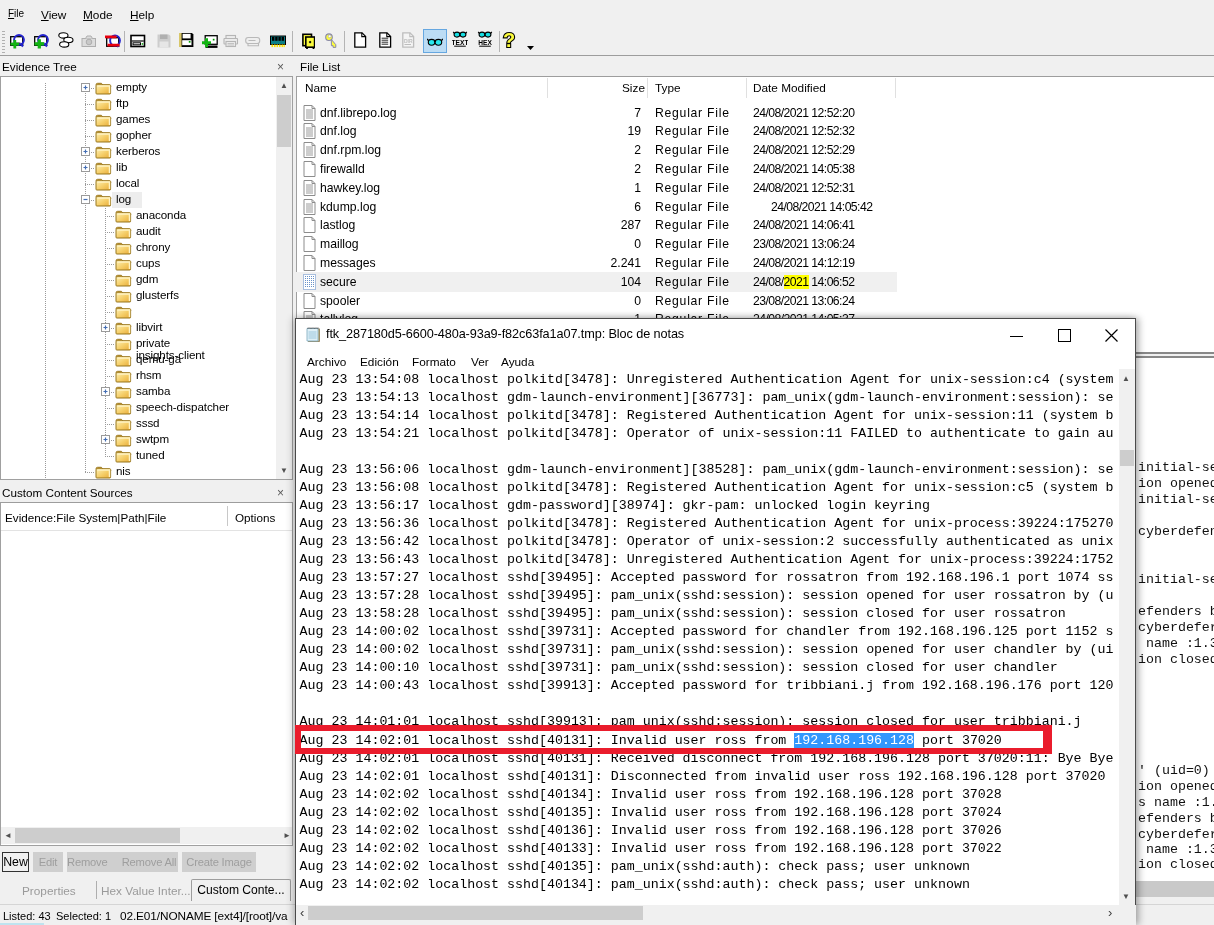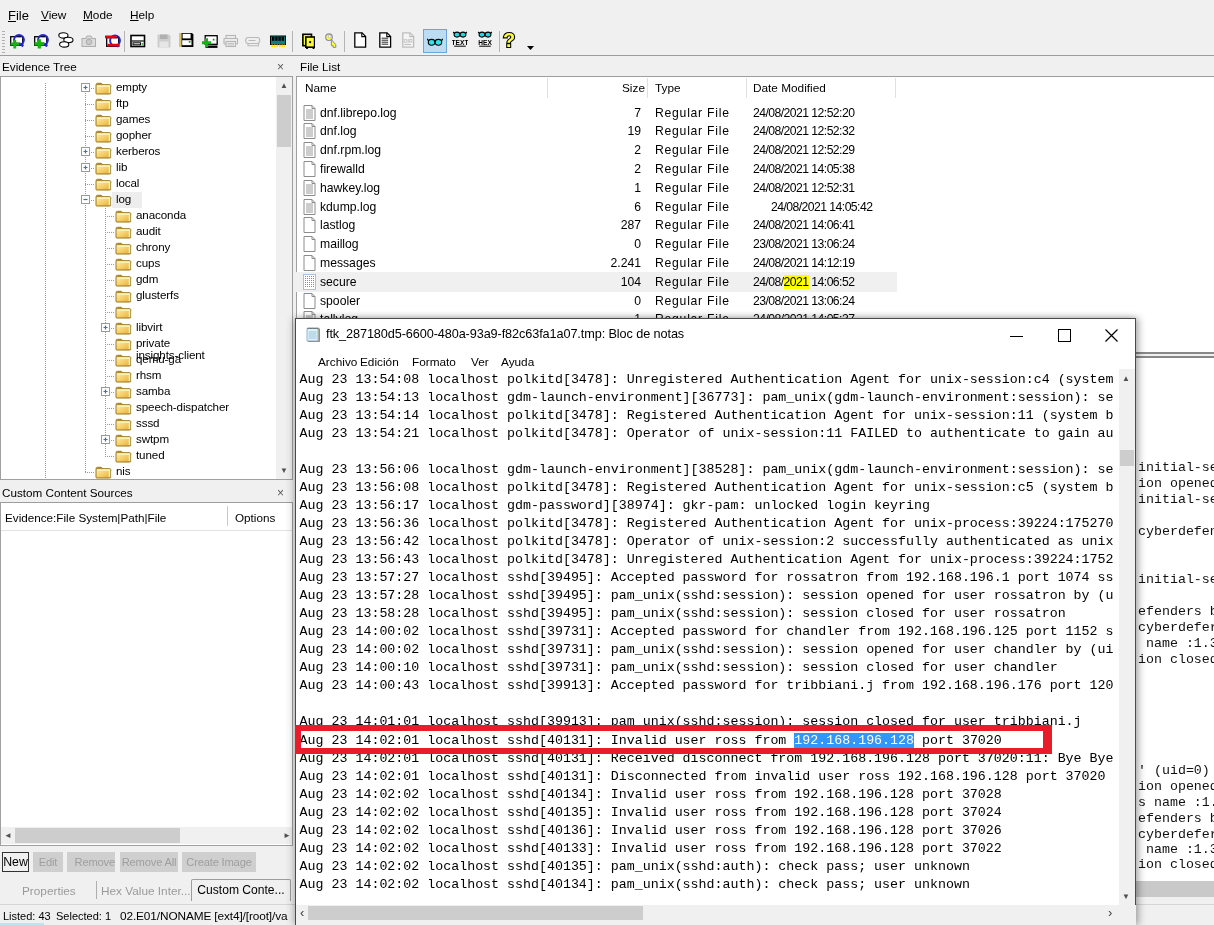--- a/index.html
+++ b/index.html
@@ -6,21 +6,21 @@
 .abs{position:absolute;}
 #stage{position:relative;width:1214px;height:925px;background:#f0f0f0;font-size:12px;color:#000;}
 .cap{background:#f0f0f0;border-bottom:1px solid #9d9d9d;font-size:12.5px;color:#000;}
 .white{background:#fff;}
 .mono{font-family:"Liberation Mono",monospace;}
 .sb{background:#f0f0f0;}
 .thumb{background:#cdcdcd;}
 </style></head>
 <body>
 <div id="stage">
-<div class="abs" style="left:8px;top:8px;font-size:13px;"><u>F</u>ile</div>
+<div class="abs" style="left:8px;top:8px;font-size:10px;"><u>F</u>ile</div>
 <div class="abs" style="left:41px;top:8px;font-size:11.8px;"><u>V</u>iew</div>
 <div class="abs" style="left:83px;top:8px;font-size:11.8px;"><u>M</u>ode</div>
 <div class="abs" style="left:130px;top:8px;font-size:11.8px;"><u>H</u>elp</div>
 <div class="abs" style="left:2px;top:31px;width:3px;height:22px;background-image:repeating-linear-gradient(to bottom,#b0b0b0 0 1px,transparent 1px 3px);"></div>
 <svg class="abs" style="left:10px;top:33px" width="16" height="16" viewBox="0 0 16 16">
       <rect x="0.7" y="3.7" width="12" height="8.6" fill="#fff" stroke="#000" stroke-width="1.3"></rect>
       <rect x="2.5" y="9.5" width="8" height="1.6" fill="#000" opacity="0.75"></rect>
       <circle cx="9" cy="6.8" r="4.9" fill="none" stroke="#2323cf" stroke-width="2"></circle>
       <path d="M0.5 11.2h8.6M4.8 7v8.5" stroke="#12b412" stroke-width="2.8"></path>
       <path d="M10.5 10.5l2.5 3" stroke="#2323cf" stroke-width="2"></path>
@@ -573,21 +573,21 @@
 <div class="abs" style="left:5px;top:511px;white-space:pre;font-size:11.7px;">Evidence:File System|Path|File</div>
 <div class="abs" style="left:227px;top:506px;width:1px;height:20px;background:#c8c8c8;"></div>
 <div class="abs" style="left:235px;top:511px;white-space:pre;font-size:11.7px;">Options</div>
 <div class="abs" style="left:1px;top:530px;width:291px;height:1px;background:#e3e3e3;"></div>
 <div class="abs sb" style="left:1px;top:827px;width:291px;height:17px;"></div>
 <div class="abs" style="left:4px;top:831px;white-space:pre;font-size:8px;color:#505050;">◄</div>
 <div class="abs" style="left:283px;top:831px;white-space:pre;font-size:8px;color:#505050;">►</div>
 <div class="abs thumb" style="left:15px;top:828px;width:165px;height:15px;"></div>
 <div class="abs" style="left:2px;top:852px;width:27px;height:20px;background:#f0f0f0;border:1px solid #323232;color:#000;font-size:12.3px;text-align:center;line-height:18px;">New</div>
 <div class="abs" style="left:33px;top:852px;width:30px;height:20px;background:#cfcfcf;color:#9e9e9e;font-size:11.2px;text-align:center;line-height:20px;white-space:nowrap;overflow:hidden;letter-spacing:-0.2px;">Edit</div>
-<div class="abs" style="left:67px;top:852px;width:48px;height:20px;background:#cfcfcf;color:#9e9e9e;font-size:11.2px;text-align:right;line-height:20px;white-space:nowrap;overflow:hidden;letter-spacing:-0.2px;">Remove</div>
+<div class="abs" style="left:67px;top:852px;width:56px;height:20px;background:#cfcfcf;color:#9e9e9e;font-size:11.2px;text-align:left;line-height:20px;white-space:nowrap;overflow:hidden;letter-spacing:-0.2px;">Remove</div>
 <div class="abs" style="left:120px;top:852px;width:58px;height:20px;background:#cfcfcf;color:#9e9e9e;font-size:11.2px;text-align:center;line-height:20px;white-space:nowrap;overflow:hidden;letter-spacing:-0.2px;">Remove All</div>
 <div class="abs" style="left:182px;top:852px;width:74px;height:20px;background:#cfcfcf;color:#9e9e9e;font-size:11.2px;text-align:center;line-height:20px;white-space:nowrap;overflow:hidden;letter-spacing:-0.2px;">Create Image</div>
 <div class="abs" style="left:22px;top:884px;white-space:pre;color:#9a9a9a;font-size:11.8px;">Properties</div>
 <div class="abs" style="left:96px;top:881px;width:1px;height:18px;background:#aeaeae;"></div>
 <div class="abs" style="left:101px;top:884px;white-space:pre;color:#9a9a9a;font-size:11.8px;">Hex Value Inter...</div>
 <div class="abs" style="left:191px;top:879px;width:100px;height:22px;background:#f0f0f0;border:1px solid #9d9d9d;border-bottom:none;border-radius:2px 2px 0 0;font-size:12.1px;color:#000;text-align:center;line-height:21px;">Custom Conte...</div>
 <div class="abs" style="left:0px;top:904px;width:1214px;height:1px;background:#d5d5d5;"></div>
 <div class="abs" style="left:0px;top:905px;width:1214px;height:20px;background:#f0f0f0;"></div>
 <div class="abs" style="left:3px;top:910px;white-space:pre;font-size:11px;">Listed: 43</div>
 <div class="abs" style="left:56px;top:910px;white-space:pre;font-size:11px;">Selected: 1</div>
@@ -755,21 +755,21 @@
           <path d="M3.5 6h8M3.5 8h8M3.5 10h8M3.5 12h8"></path>
         </g>
         <path d="M2.5 2.5q0.7-1.5 1.4 0q0.7-1.5 1.4 0q0.7-1.5 1.4 0q0.7-1.5 1.4 0q0.7-1.5 1.4 0q0.7-1.5 1.4 0q0.7-1.5 1.4 0q0.7-1.5 1.4 0" fill="none" stroke="#555" stroke-width="0.9"></path>
       </svg>
 <div class="abs" style="left:30px;top:8px;font-size:12.7px;letter-spacing:-0.1px;color:#000;text-align:center;">ftk_287180d5-6600-480a-93a9-f82c63fa1a07.tmp: Bloc de notas</div>
 <div class="abs" style="left:714px;top:17px;width:13px;height:1.2px;background:#000;"></div>
 <div class="abs" style="left:762px;top:10px;width:13px;height:13px;border:1.2px solid #000;"></div>
 <svg class="abs" style="left:808px;top:9px" width="15" height="15" viewBox="0 0 15 15">
         <path d="M1.5 1.5l12 12M13.5 1.5l-12 12" stroke="#000" stroke-width="1.2"></path>
       </svg>
-<div class="abs" style="left:11px;top:36px;font-size:11.8px;margin-left:11px;">Archivo</div>
+<div class="abs" style="left:11px;top:36px;font-size:11.8px;">Archivo</div>
 <div class="abs" style="left:64px;top:36px;font-size:11.8px;">Edición</div>
 <div class="abs" style="left:116px;top:36px;font-size:11.8px;">Formato</div>
 <div class="abs" style="left:175px;top:36px;font-size:11.8px;">Ver</div>
 <div class="abs" style="left:205px;top:36px;font-size:11.8px;">Ayuda</div>
 </div>
 <div class="abs" style="left:296px;top:369px;width:823px;height:536px;overflow:hidden;background:#fff;">
 <div class="abs mono" style="left:3.6px;top:1.5px;white-space:pre;font-size:13.3px;line-height:18.05px;color:#000;">Aug 23 13:54:08 localhost polkitd[3478]: Unregistered Authentication Agent for unix-session:c4 (system</div>
 <div class="abs mono" style="left:3.6px;top:19.55px;white-space:pre;font-size:13.3px;line-height:18.05px;color:#000;">Aug 23 13:54:13 localhost gdm-launch-environment][36773]: pam_unix(gdm-launch-environment:session): se</div>
 <div class="abs mono" style="left:3.6px;top:37.6px;white-space:pre;font-size:13.3px;line-height:18.05px;color:#000;">Aug 23 13:54:14 localhost polkitd[3478]: Registered Authentication Agent for unix-session:11 (system b</div>
 <div class="abs mono" style="left:3.6px;top:55.650000000000006px;white-space:pre;font-size:13.3px;line-height:18.05px;color:#000;">Aug 23 13:54:21 localhost polkitd[3478]: Operator of unix-session:11 FAILED to authenticate to gain au</div>

